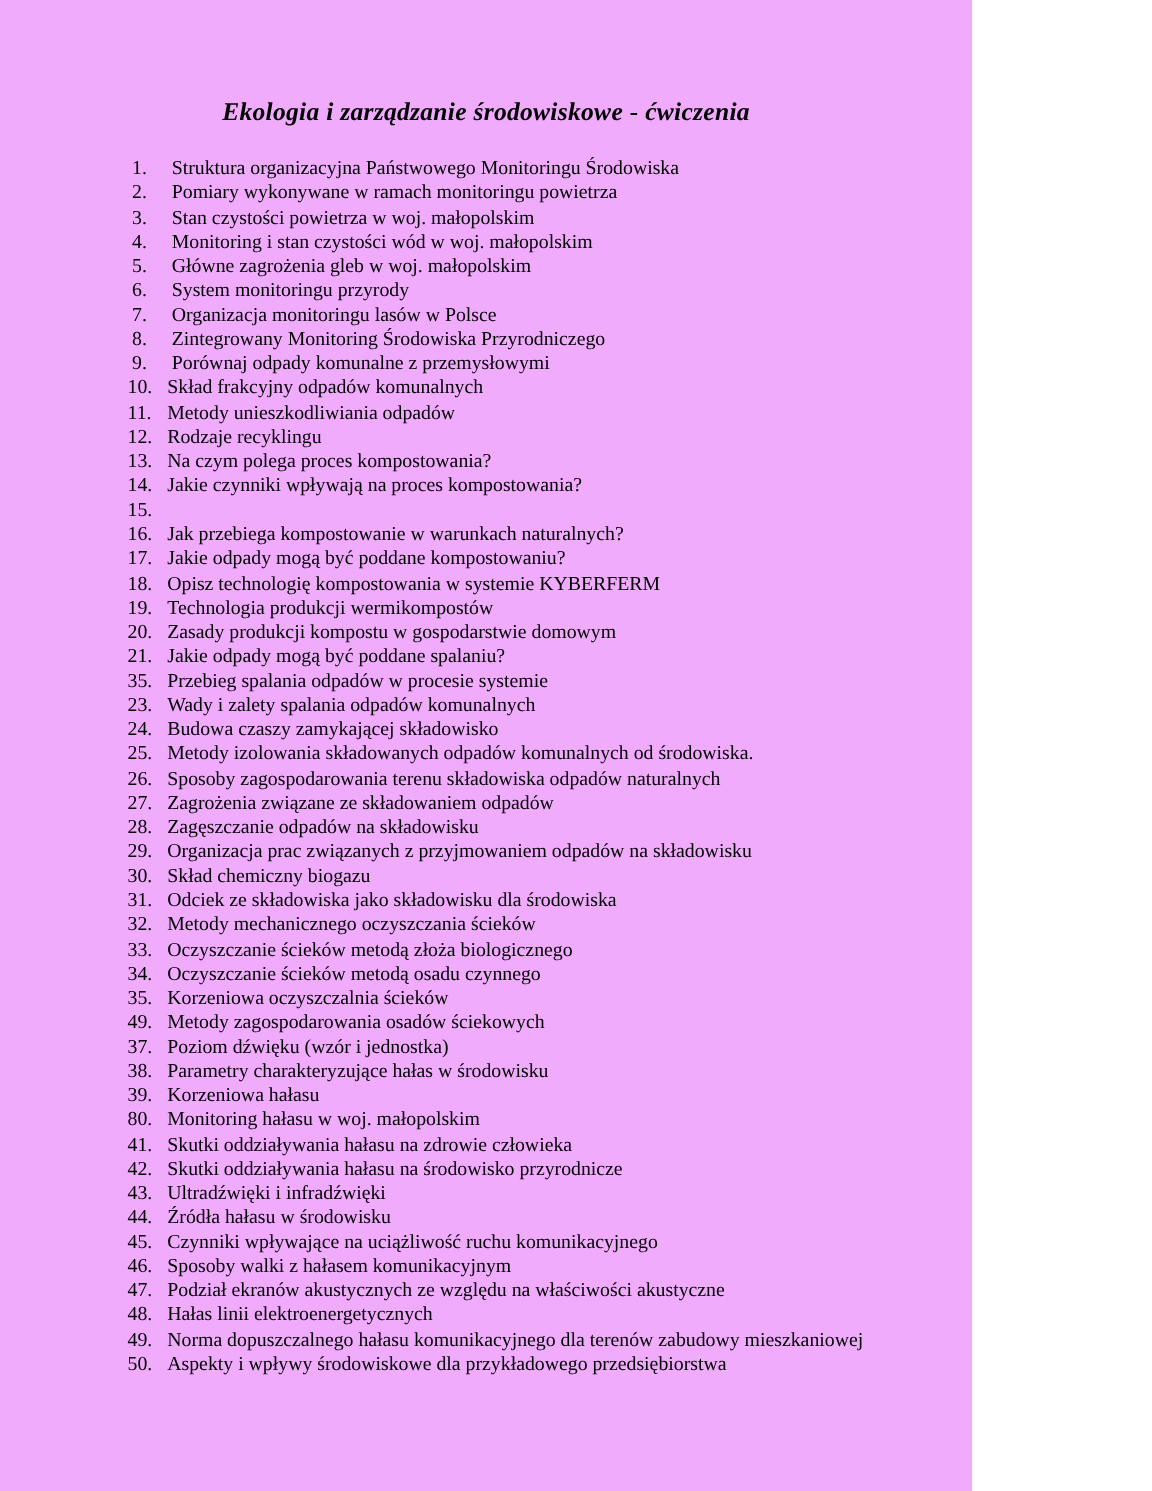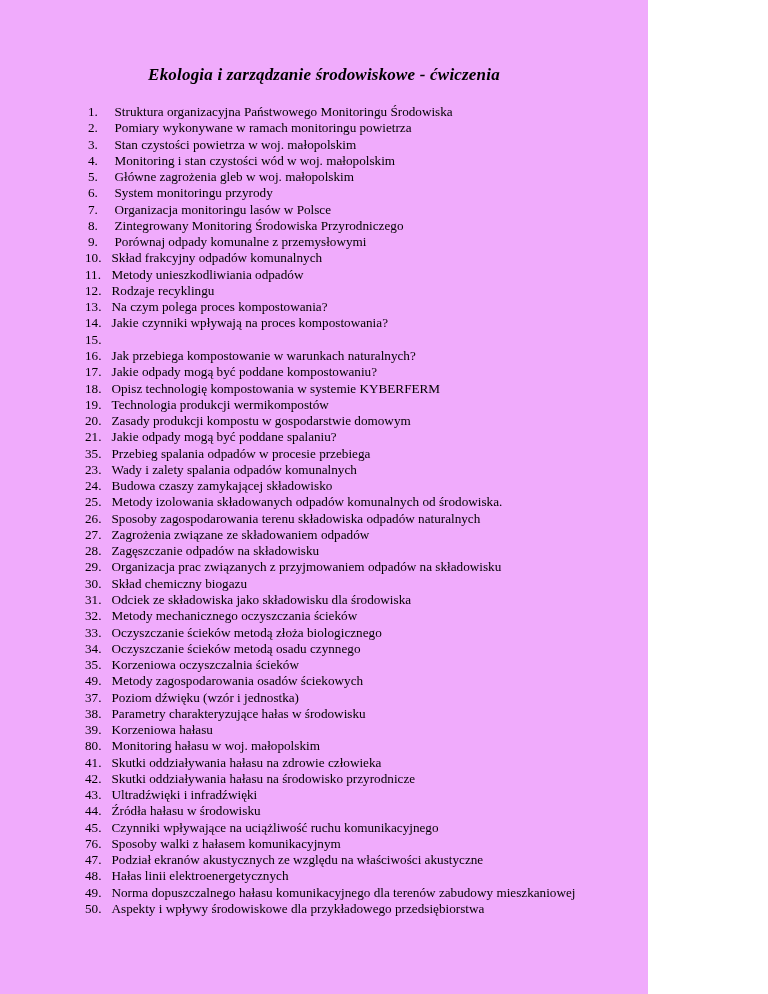--- a/index.html
+++ b/index.html
@@ -137,21 +137,21 @@
       <div class="list-item">
         <span class="num">20.</span>
         <span class="txt">Zasady produkcji kompostu w gospodarstwie domowym</span>
       </div>
       <div class="list-item">
         <span class="num">21.</span>
         <span class="txt">Jakie odpady mogą być poddane spalaniu?</span>
       </div>
       <div class="list-item">
         <span class="num">35.</span>
-        <span class="txt">Przebieg spalania odpadów w procesie przebiega</span>
+        <span class="txt">Przebieg spalania odpadów w procesie systemie</span>
       </div>
       <div class="list-item">
         <span class="num">23.</span>
         <span class="txt">Wady i zalety spalania odpadów komunalnych</span>
       </div>
       <div class="list-item">
         <span class="num">24.</span>
         <span class="txt">Budowa czaszy zamykającej składowisko</span>
       </div>
       <div class="list-item">
@@ -232,21 +232,21 @@
       </div>
       <div class="list-item">
         <span class="num">44.</span>
         <span class="txt">Źródła hałasu w środowisku</span>
       </div>
       <div class="list-item">
         <span class="num">45.</span>
         <span class="txt">Czynniki wpływające na uciążliwość ruchu komunikacyjnego</span>
       </div>
       <div class="list-item">
-        <span class="num">76.</span>
+        <span class="num">46.</span>
         <span class="txt">Sposoby walki z hałasem komunikacyjnym</span>
       </div>
       <div class="list-item">
         <span class="num">47.</span>
         <span class="txt">Podział ekranów akustycznych ze względu na właściwości akustyczne</span>
       </div>
       <div class="list-item">
         <span class="num">48.</span>
         <span class="txt">Hałas linii elektroenergetycznych</span>
       </div>

